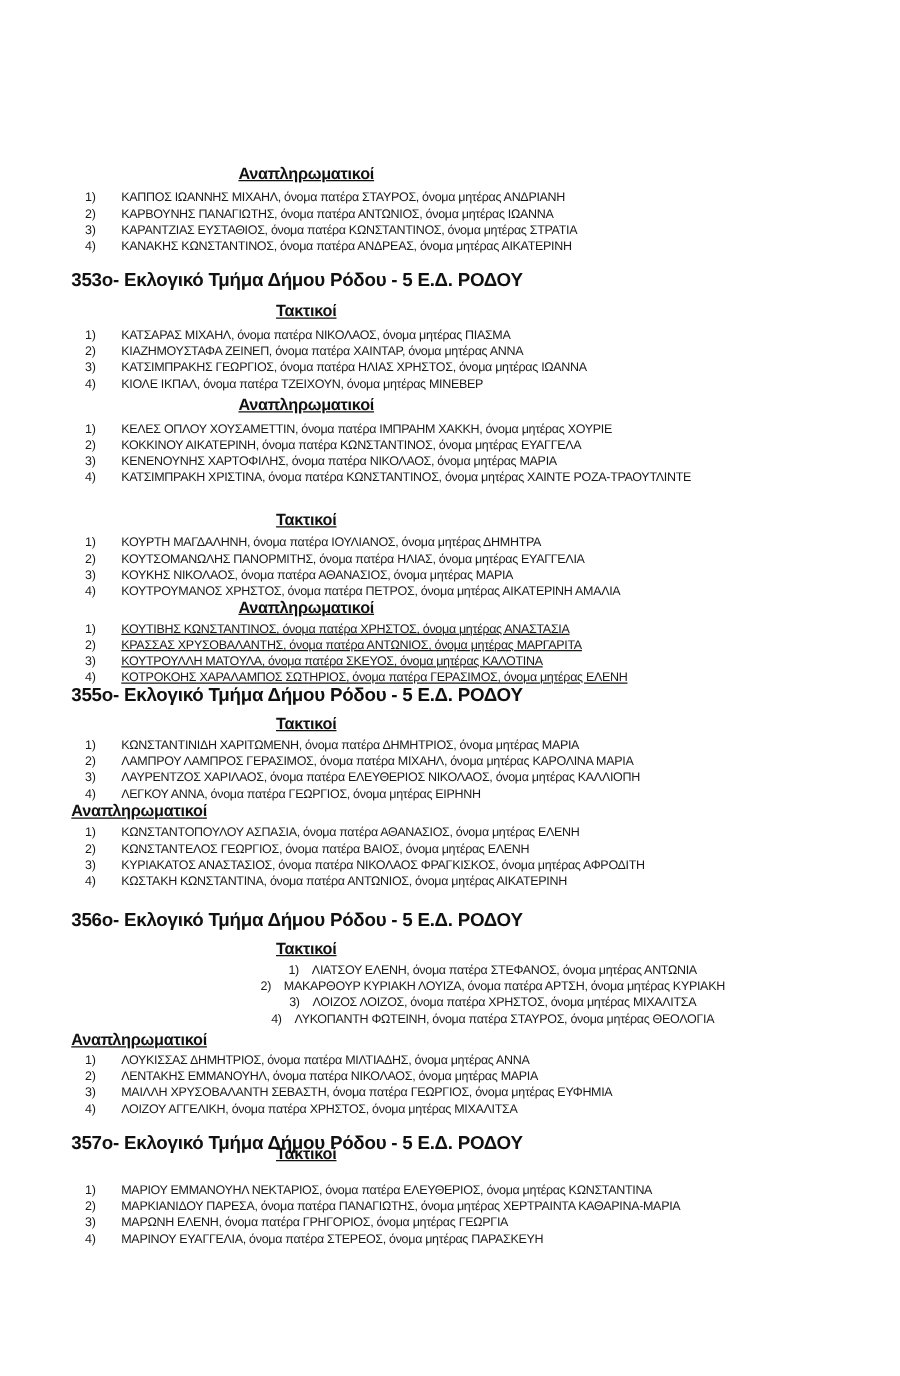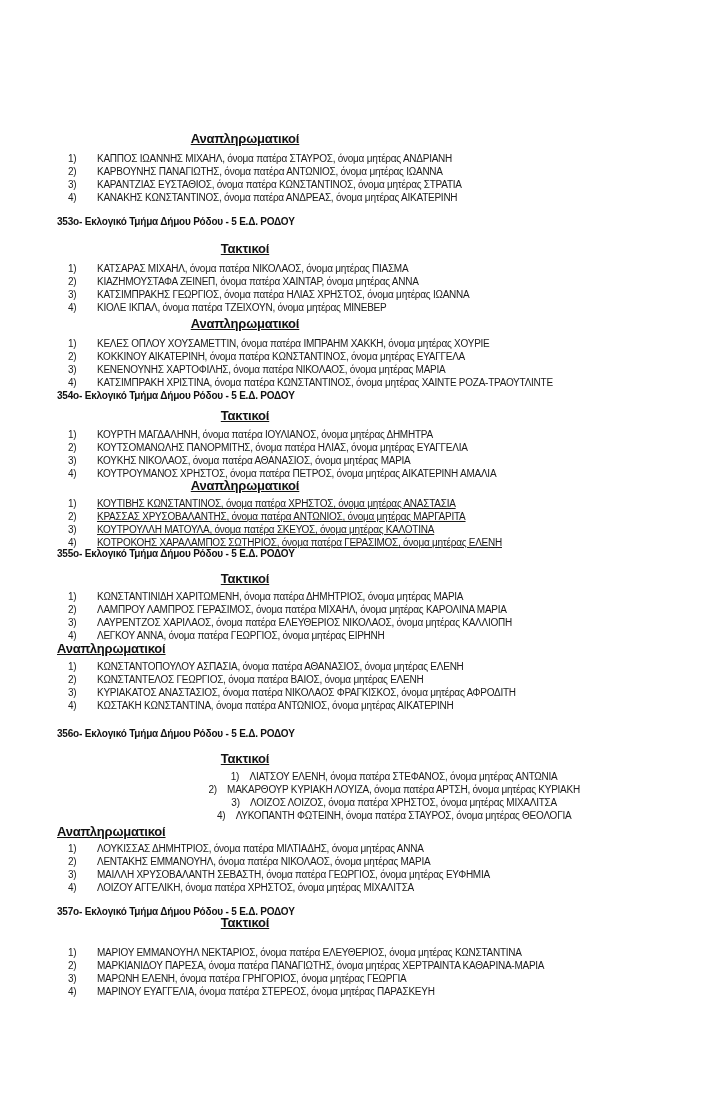--- a/index.html
+++ b/index.html
@@ -8,21 +8,21 @@
     width:720px;
     height:1101px;
     background:#ffffff;
     font-family:"Liberation Sans","DejaVu Sans",sans-serif;
     color:#1a1a1a;
     overflow:hidden;
   }
   .abs{position:absolute;}
   .section-title{
     left:57px;
-    font-size:10px;
+    font-size:15px;
     font-weight:bold;
     letter-spacing:-0.2px;
     white-space:nowrap;
     color:#111;
   }
   .group-label{
     font-size:13px;
     font-weight:bold;
     text-decoration:underline;
     letter-spacing:-0.2px;
@@ -76,21 +76,20 @@
     <div class="item"><span class="num">4)</span><span>ΚΙΟΛΕ ΙΚΠΑΛ, όνομα πατέρα ΤΖΕΙΧΟΥΝ, όνομα μητέρας ΜΙΝΕΒΕΡ</span></div>
   </div>
   <div class="abs group-label centered" style="top:316px;">Αναπληρωματικοί</div>
   <div class="abs items" style="top:337px;">
     <div class="item"><span class="num">1)</span><span>ΚΕΛΕΣ ΟΠΛΟΥ ΧΟΥΣΑΜΕΤΤΙΝ, όνομα πατέρα ΙΜΠΡΑΗΜ ΧΑΚΚΗ, όνομα μητέρας ΧΟΥΡΙΕ</span></div>
     <div class="item"><span class="num">2)</span><span>ΚΟΚΚΙΝΟΥ ΑΙΚΑΤΕΡΙΝΗ, όνομα πατέρα ΚΩΝΣΤΑΝΤΙΝΟΣ, όνομα μητέρας ΕΥΑΓΓΕΛΑ</span></div>
     <div class="item"><span class="num">3)</span><span>ΚΕΝΕΝΟΥΝΗΣ ΧΑΡΤΟΦΙΛΗΣ, όνομα πατέρα ΝΙΚΟΛΑΟΣ, όνομα μητέρας ΜΑΡΙΑ</span></div>
     <div class="item"><span class="num">4)</span><span>ΚΑΤΣΙΜΠΡΑΚΗ ΧΡΙΣΤΙΝΑ, όνομα πατέρα ΚΩΝΣΤΑΝΤΙΝΟΣ, όνομα μητέρας ΧΑΙΝΤΕ ΡΟΖΑ-ΤΡΑΟΥΤΛΙΝΤΕ</span></div>
   </div>
 
-  <div class="abs section-title" style="top:390px;">354ο- Εκλογικό Τμήμα Δήμου Ρόδου - 5 Ε.Δ. ΡΟΔΟΥ</div>
   <div class="abs group-label centered" style="top:408px;">Τακτικοί</div>
   <div class="abs items" style="top:428px;">
     <div class="item"><span class="num">1)</span><span>ΚΟΥΡΤΗ ΜΑΓΔΑΛΗΝΗ, όνομα πατέρα ΙΟΥΛΙΑΝΟΣ, όνομα μητέρας ΔΗΜΗΤΡΑ</span></div>
     <div class="item"><span class="num">2)</span><span>ΚΟΥΤΣΟΜΑΝΩΛΗΣ ΠΑΝΟΡΜΙΤΗΣ, όνομα πατέρα ΗΛΙΑΣ, όνομα μητέρας ΕΥΑΓΓΕΛΙΑ</span></div>
     <div class="item"><span class="num">3)</span><span>ΚΟΥΚΗΣ ΝΙΚΟΛΑΟΣ, όνομα πατέρα ΑΘΑΝΑΣΙΟΣ, όνομα μητέρας ΜΑΡΙΑ</span></div>
     <div class="item"><span class="num">4)</span><span>ΚΟΥΤΡΟΥΜΑΝΟΣ ΧΡΗΣΤΟΣ, όνομα πατέρα ΠΕΤΡΟΣ, όνομα μητέρας ΑΙΚΑΤΕΡΙΝΗ ΑΜΑΛΙΑ</span></div>
   </div>
   <div class="abs group-label centered" style="top:478px;">Αναπληρωματικοί</div>
   <div class="abs items" style="top:497px;text-decoration:underline;">
     <div class="item"><span class="num">1)</span><span>ΚΟΥΤΙΒΗΣ ΚΩΝΣΤΑΝΤΙΝΟΣ, όνομα πατέρα ΧΡΗΣΤΟΣ, όνομα μητέρας ΑΝΑΣΤΑΣΙΑ</span></div>

